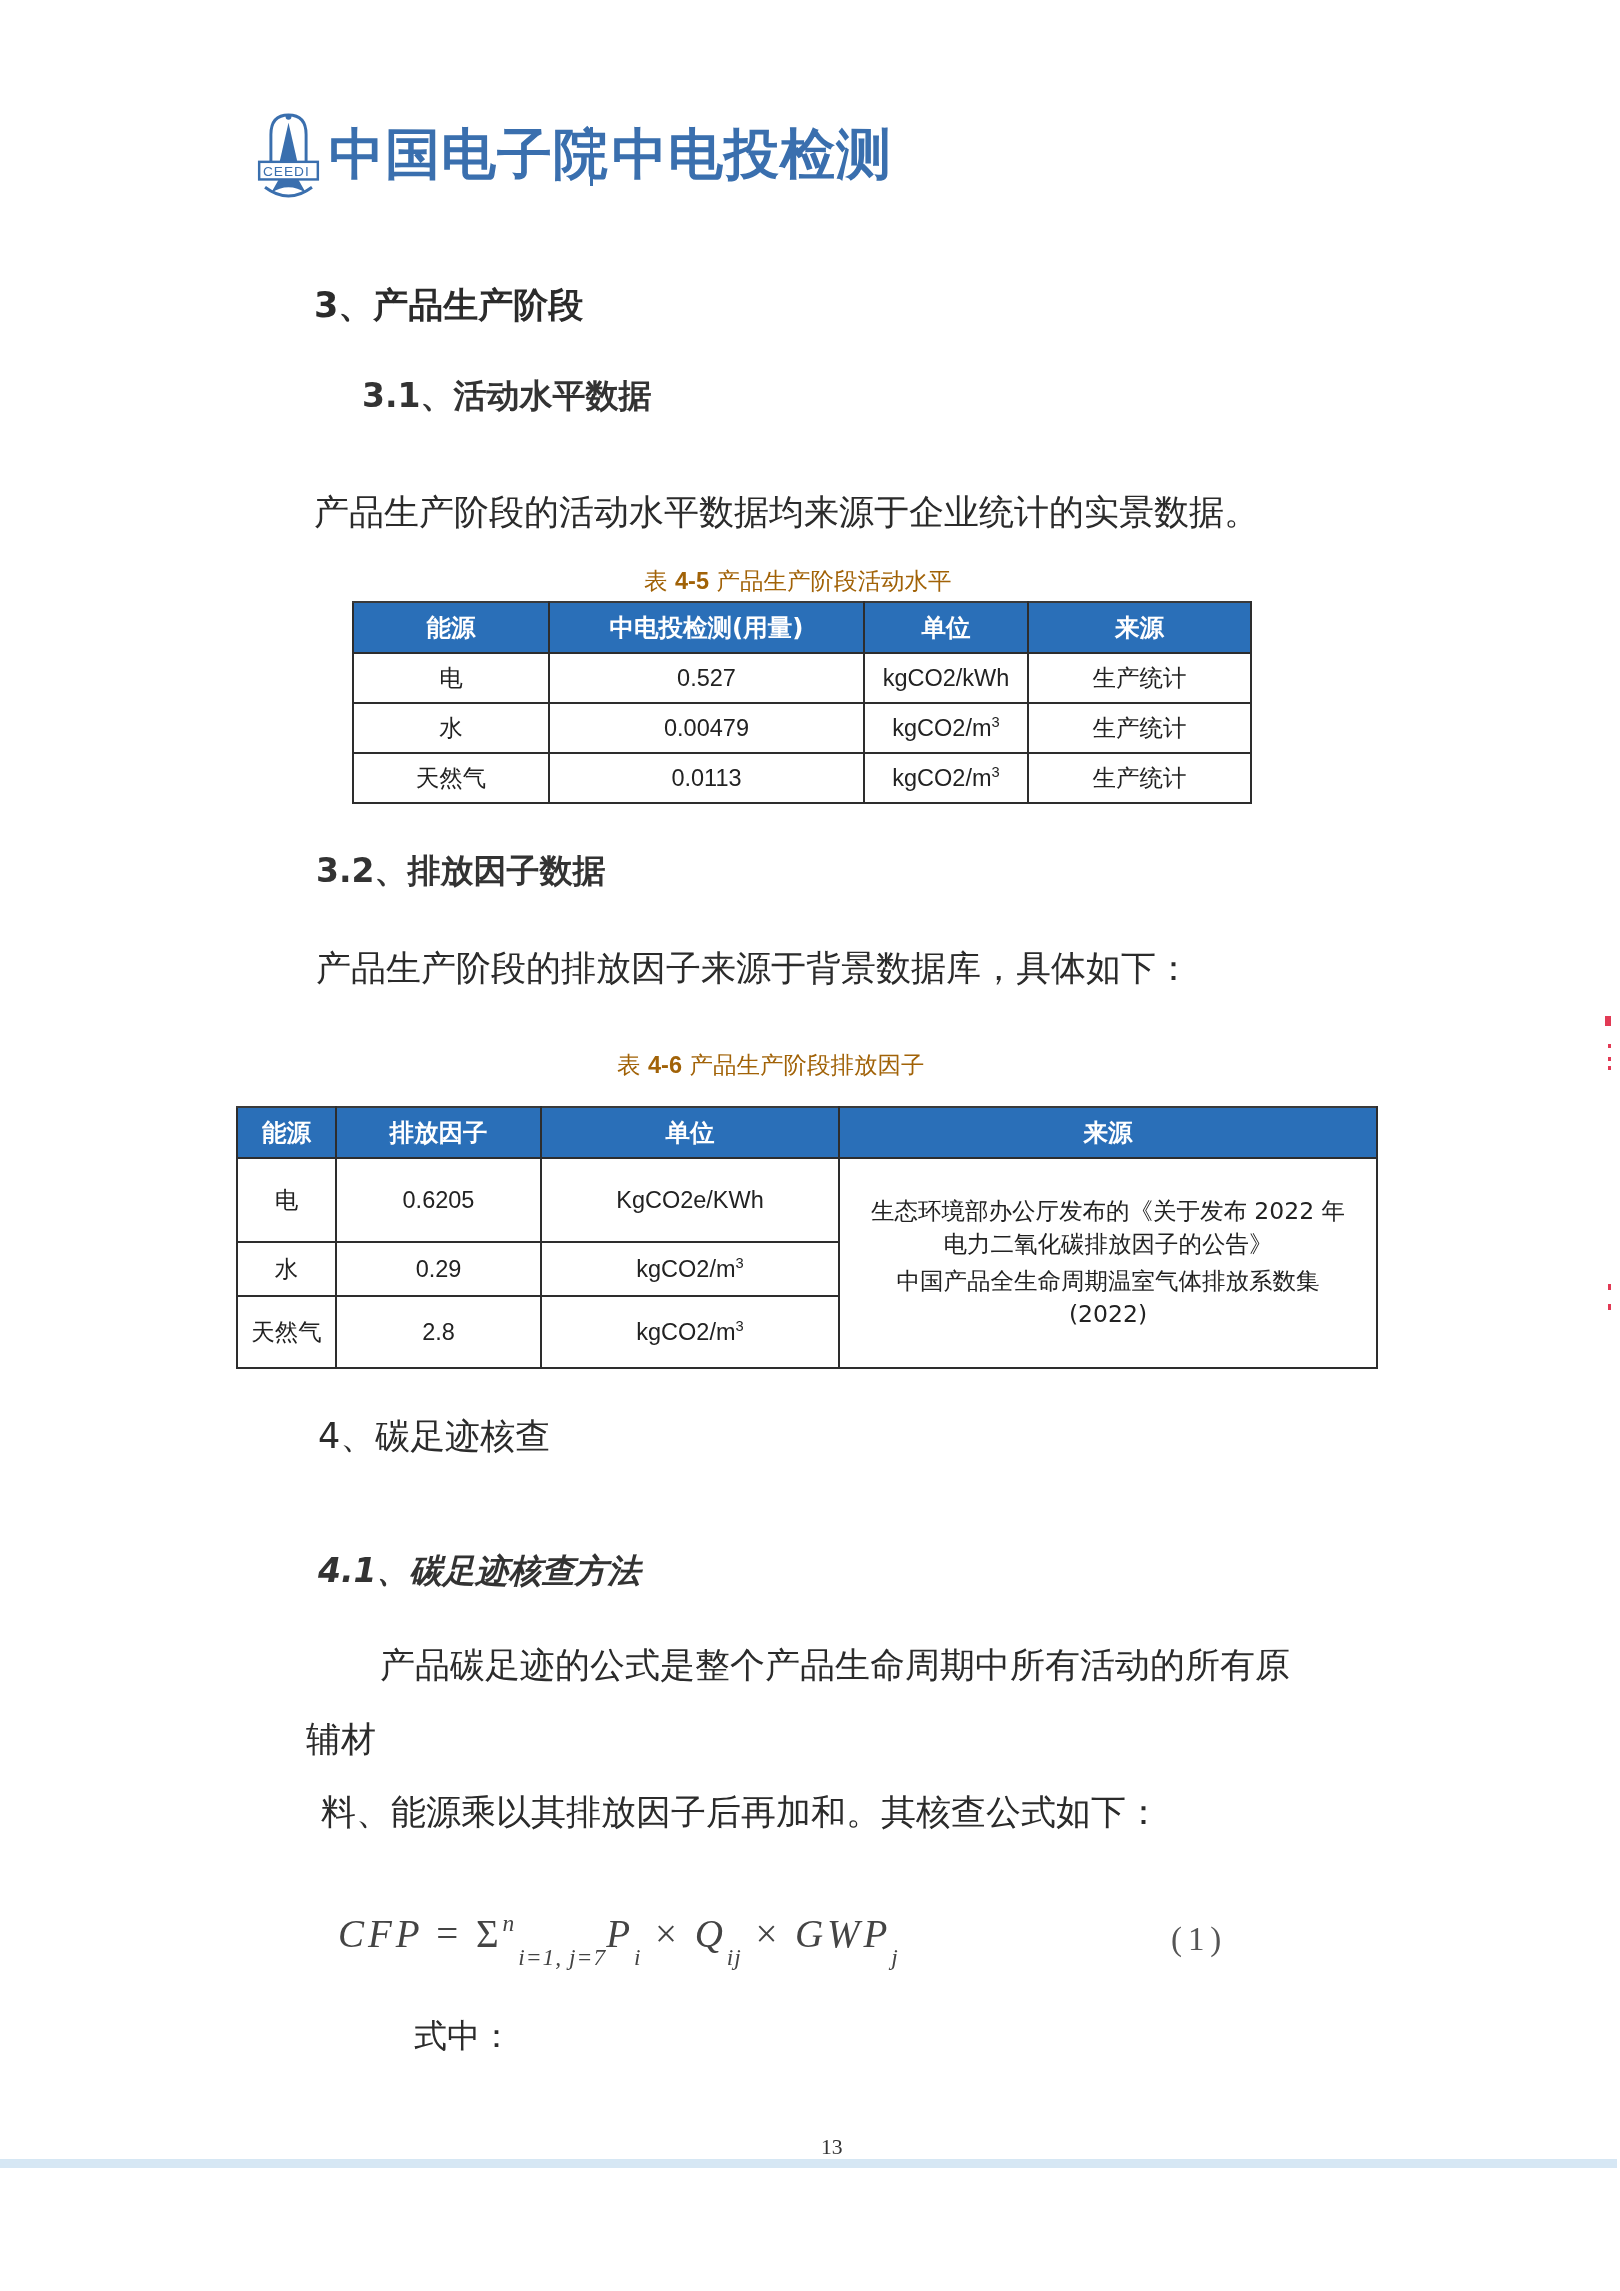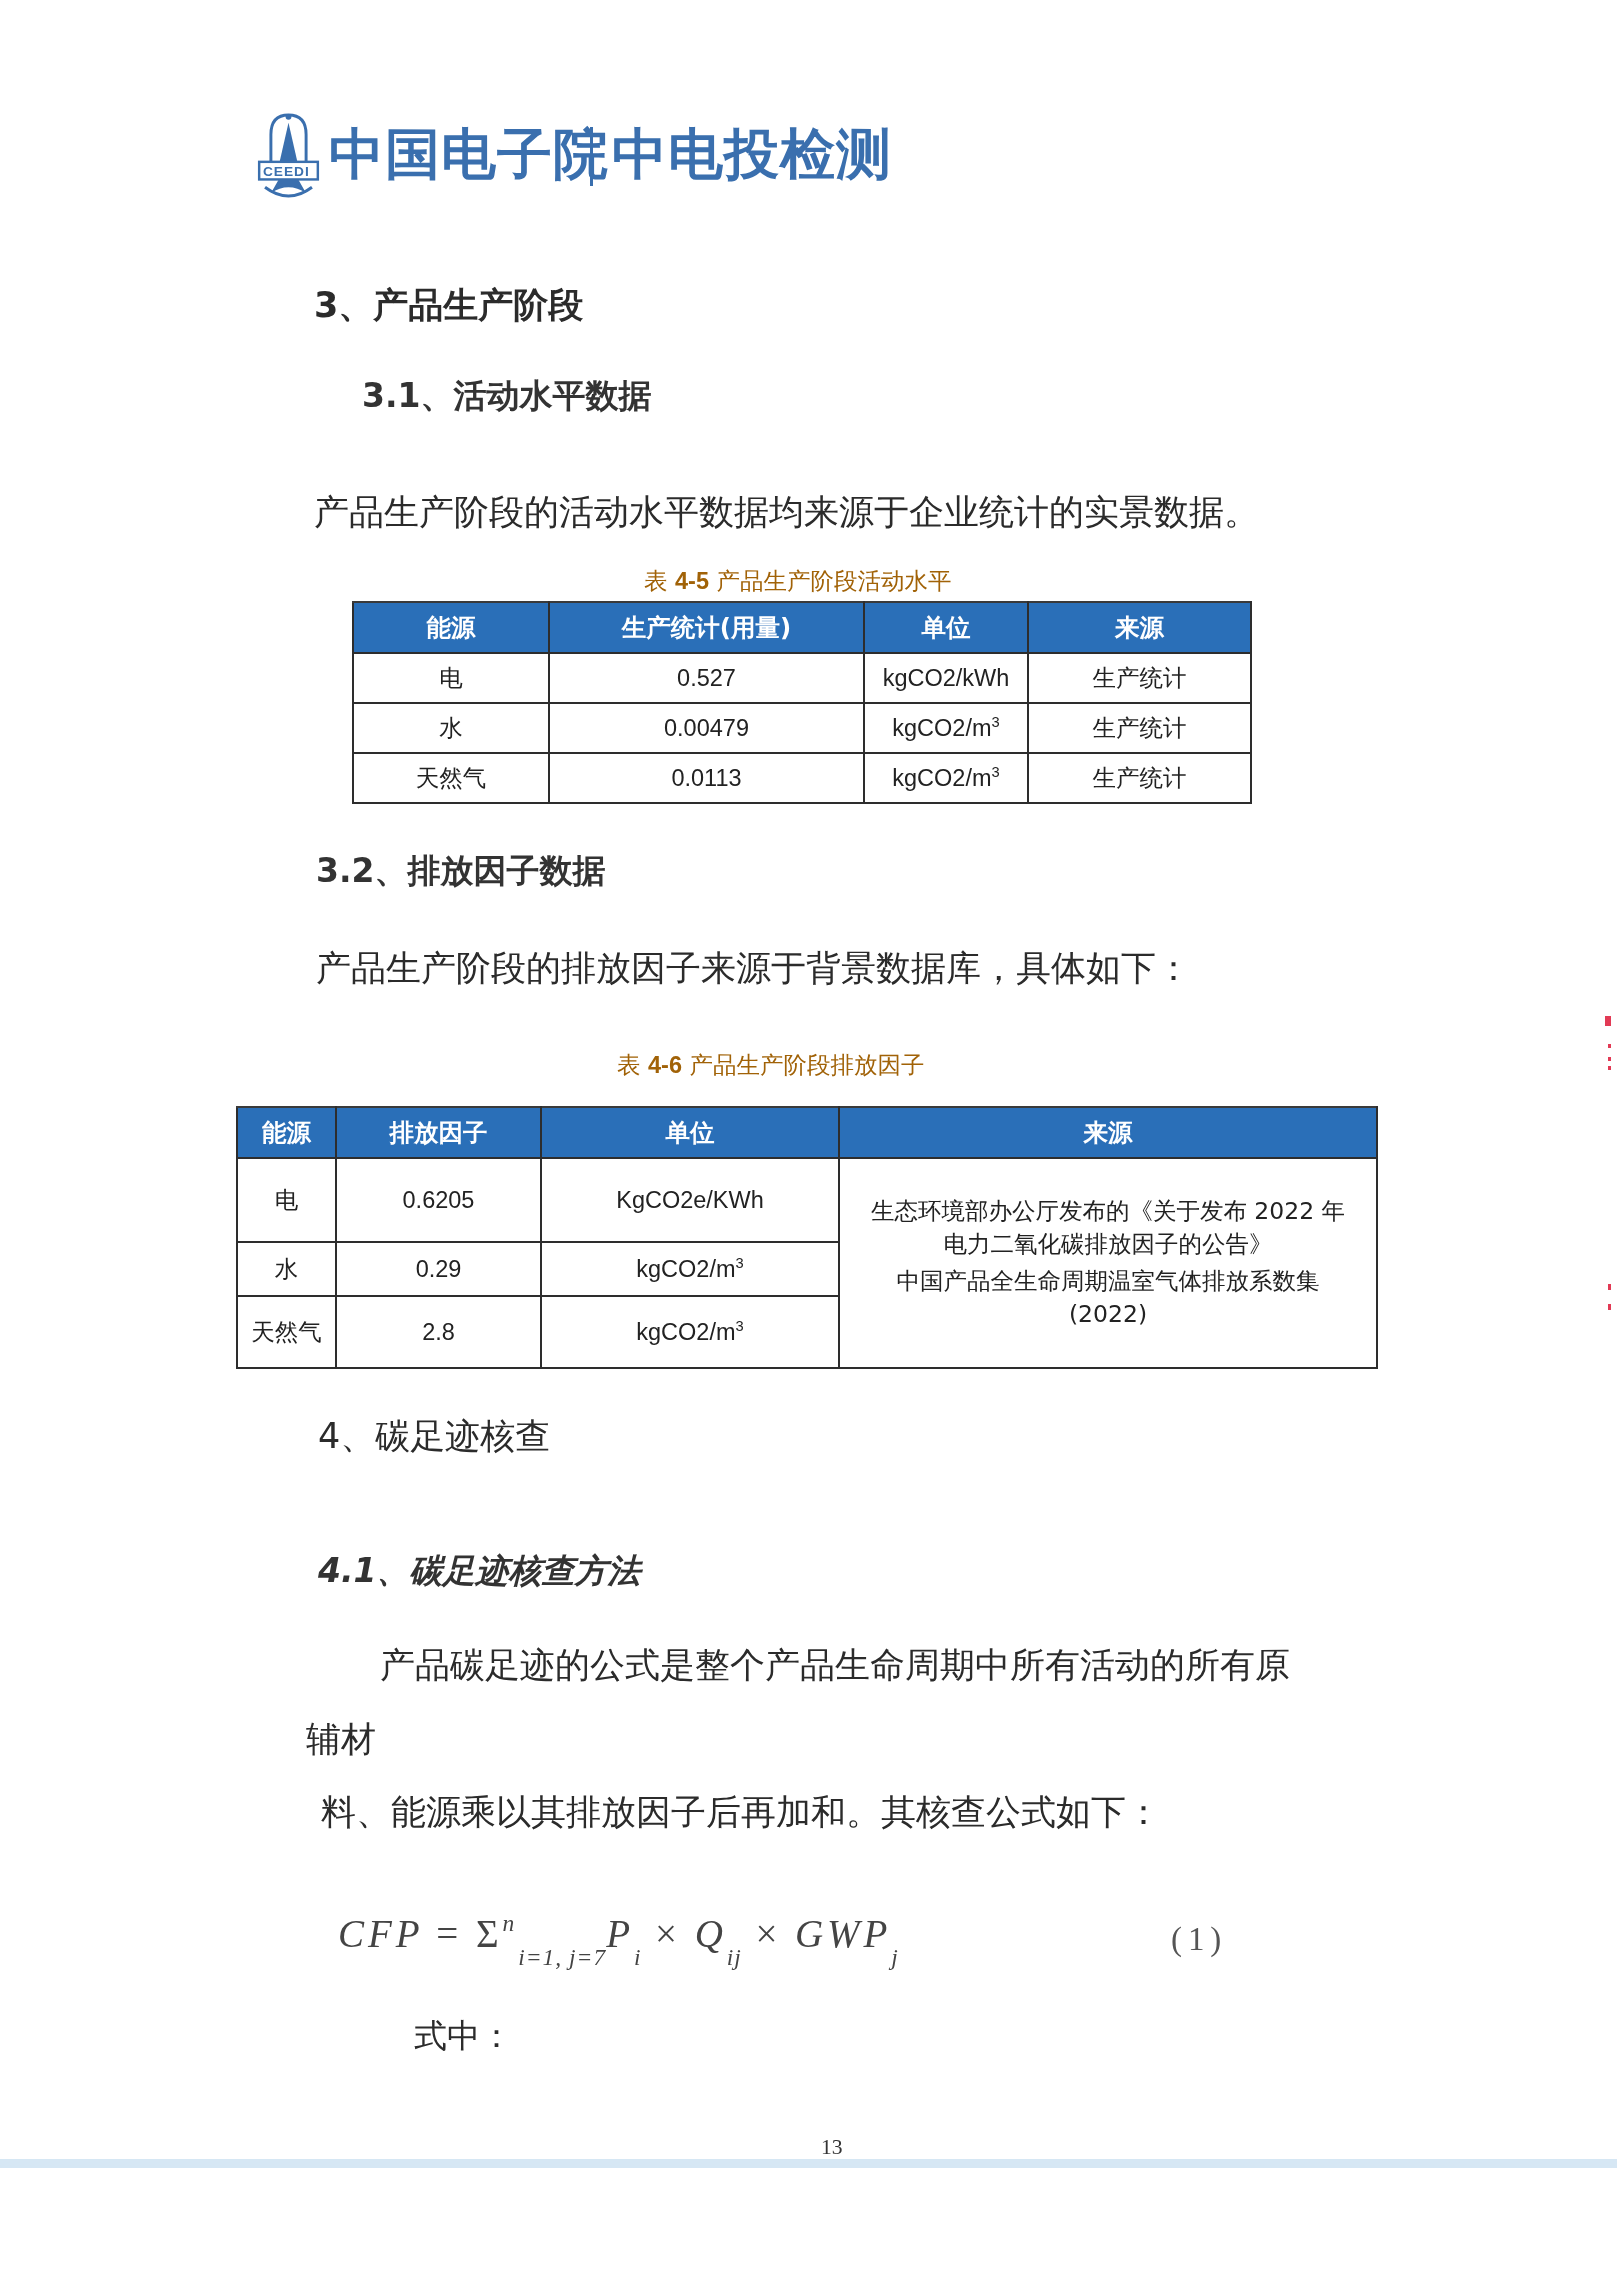--- a/index.html
+++ b/index.html
@@ -35,21 +35,21 @@
 
 <div class="logo-mark">
   <svg width="63" height="88" viewBox="0 0 64 90">
     <path d="M14 64 L14 24 Q14 4 32 4 Q50 4 50 24 L50 64" fill="none" stroke="#3a6fae" stroke-width="3"></path>
     <circle cx="32" cy="6" r="3" fill="#3a6fae"></circle>
     <polygon points="32,12 22,56 42,56" fill="#3a6fae"></polygon>
     <rect x="2" y="52" width="60" height="18" fill="#fff" stroke="#3a6fae" stroke-width="2.5"></rect>
     <path d="M22 70 L14 84 Q32 72 50 84 L42 70 Z" fill="#3a6fae"></path>
     <path d="M8 78 Q32 96 56 78" fill="none" stroke="#3a6fae" stroke-width="3"></path>
   </svg>
-  <span class="abs" style="left:5.9px;top:53px;font-family:'Liberation Sans',sans-serif;font-size:13.7px;color:#3a6fae;letter-spacing:1px;font-weight:bold;">CEEDI</span>
+  <span class="abs" style="left:5.9px;top:53px;font-family:'Liberation Sans',sans-serif;font-size:13.7px;color:#3a6fae;letter-spacing:1px;">CEEDI</span>
 </div>
 <div class="brand" style="left:329px;">中国电子院</div>
 <div class="brand-divider"></div>
 <div class="brand" style="left:612px;">中电投检测</div>
 
 <div class="abs h1" style="left:314px;top:284px;font-weight:bold;">3、产品生产阶段</div>
 <div class="abs h2" style="left:314px;top:374px;margin-left:48px;">3.1、活动水平数据</div>
 <div class="abs body-text" style="left:314px;top:490px;">产品生产阶段的活动水平数据均来源于企业统计的实景数据。</div>
 
 <div class="abs caption" style="left:644px;top:567px;">
@@ -61,21 +61,21 @@
 <table class="doc" style="left:352px;top:601px;width:898px;">
   <colgroup>
       <col style="width:196px">
       <col style="width:315px">
       <col style="width:164px">
       <col style="width:223px">
     </colgroup>
   <tbody>
       <tr style="height:49px;">
     <th>能源</th>
-    <th>生产统计(用量)</th>
+    <th>中电投检测(用量)</th>
     <th>单位</th>
     <th>来源</th>
   </tr>
   <tr style="height:50px;">
     <td class="cn">电</td>
     <td>0.527</td>
     <td><span>kgCO2/kWh</span><sup></sup></td>
     <td class="cn">生产统计</td>
   </tr>
   <tr style="height:50px;">

